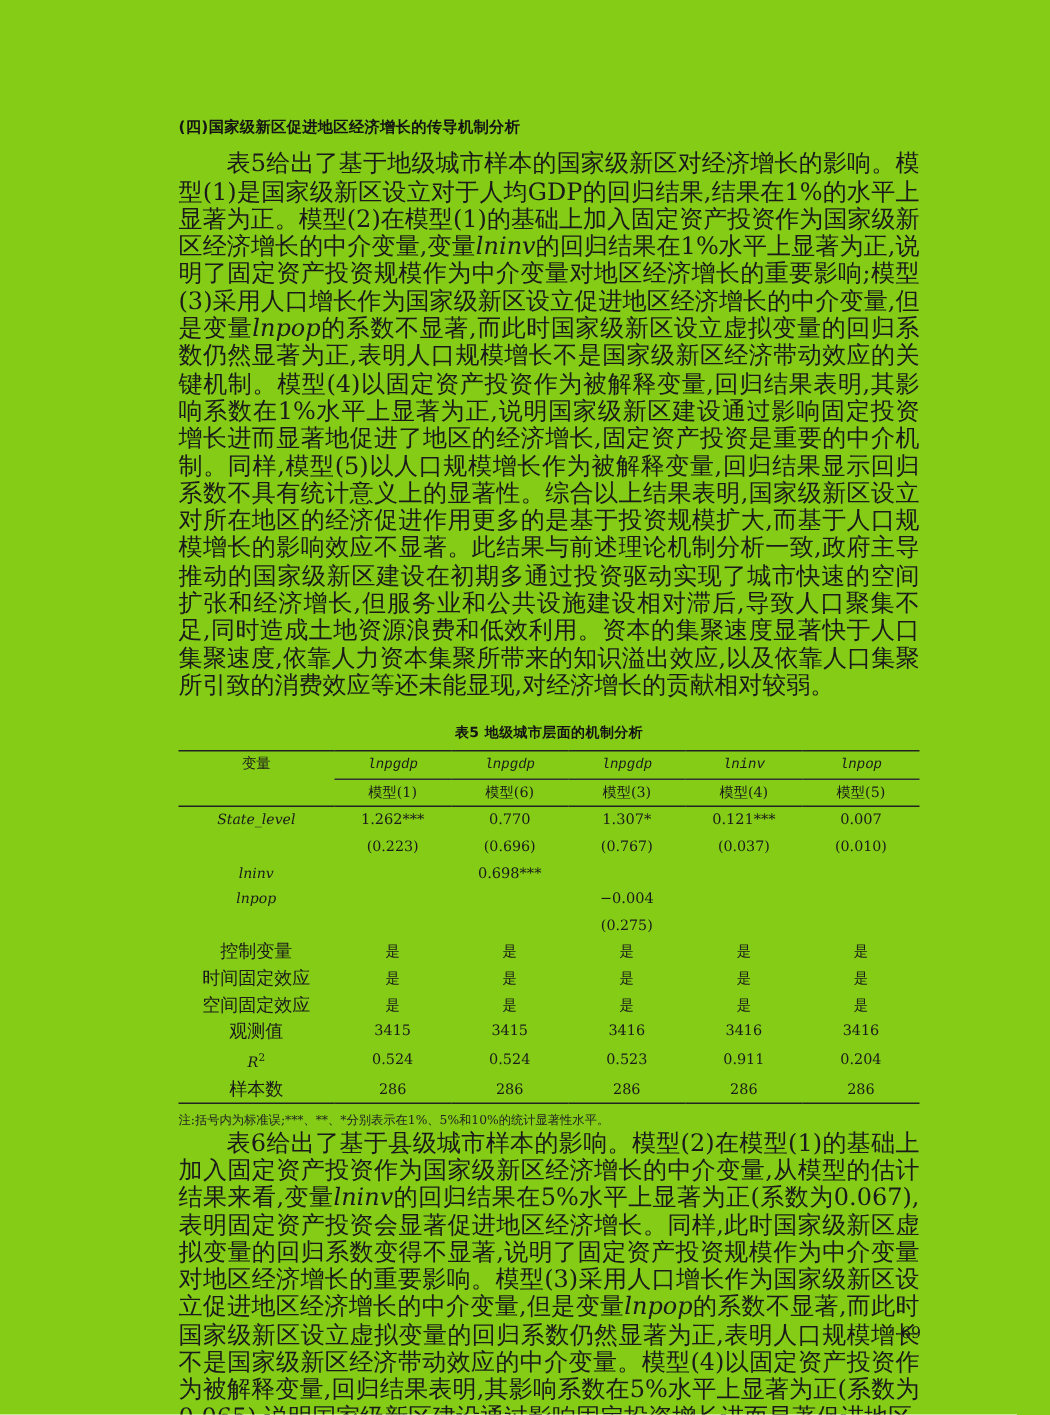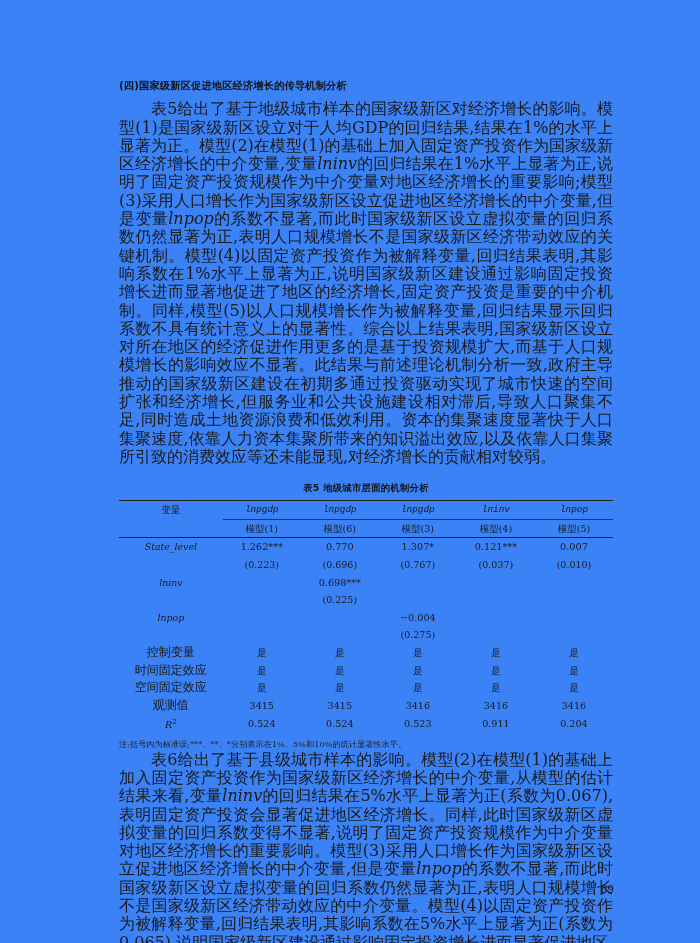--- a/index.html
+++ b/index.html
@@ -14,21 +14,21 @@
     font-family: "DejaVu Serif", "Liberation Serif", serif;
     color: #1c1c1c;
     overflow: hidden;
   }
 
   .page {
     position: absolute;
     left: 0; top: 0;
     width: 700px;
     height: 943px;
-    background: #3b82f6;
+    background: #84cc16;
   }
 
   .content {
     position: absolute;
     left: 119px;
     top: 78px;
     width: 494px;
   }
 
   
@@ -195,28 +195,20 @@
           </tr>
 
           <tr>
             <td class="var-col rowname-it">lninv</td>
             <td class="num-col coef"></td>
             <td class="num-col coef">0.698***</td>
             <td class="num-col coef"></td>
             <td class="num-col coef"></td>
             <td class="num-col coef"></td>
           </tr>
-          <tr>
-            <td class="var-col"></td>
-            <td class="num-col se"></td>
-            <td class="num-col se">(0.225)</td>
-            <td class="num-col se"></td>
-            <td class="num-col se"></td>
-            <td class="num-col se"></td>
-          </tr>
 
           <tr>
             <td class="var-col rowname-it">lnpop</td>
             <td class="num-col coef"></td>
             <td class="num-col coef"></td>
             <td class="num-col coef">−0.004</td>
             <td class="num-col coef"></td>
             <td class="num-col coef"></td>
           </tr>
           <tr>
@@ -261,20 +253,28 @@
             <td class="num-col">3416</td>
           </tr>
           <tr>
             <td class="var-col r2">R<sup>2</sup></td>
             <td class="num-col">0.524</td>
             <td class="num-col">0.524</td>
             <td class="num-col">0.523</td>
             <td class="num-col">0.911</td>
             <td class="num-col">0.204</td>
           </tr>
+          <tr class="rule-bottom">
+            <td class="var-col rowname-cn">样本数</td>
+            <td class="num-col">286</td>
+            <td class="num-col">286</td>
+            <td class="num-col">286</td>
+            <td class="num-col">286</td>
+            <td class="num-col">286</td>
+          </tr>
         </tbody>
       </table>
 
       <div class="table-note">注:括号内为标准误;***、**、*分别表示在1%、5%和10%的统计显著性水平。</div>
     </div>
 
     <p class="body-para after-table">表6给出了基于县级城市样本的影响。模型(2)在模型(1)的基础上加入固定资产投资作为国家级新区经济增长的中介变量,从模型的估计结果来看,变量<span class="italic-var">lninv</span>的回归结果在5%水平上显著为正(系数为0.067),表明固定资产投资会显著促进地区经济增长。同样,此时国家级新区虚拟变量的回归系数变得不显著,说明了固定资产投资规模作为中介变量对地区经济增长的重要影响。模型(3)采用人口增长作为国家级新区设立促进地区经济增长的中介变量,但是变量<span class="italic-var">lnpop</span>的系数不显著,而此时国家级新区设立虚拟变量的回归系数仍然显著为正,表明人口规模增长不是国家级新区经济带动效应的中介变量。模型(4)以固定资产投资作为被解释变量,回归结果表明,其影响系数在5%水平上显著为正(系数为0.065),说明国家级新区建设通过影响固定投资增长进而显著促进地区</p>
 
   </div>
 

